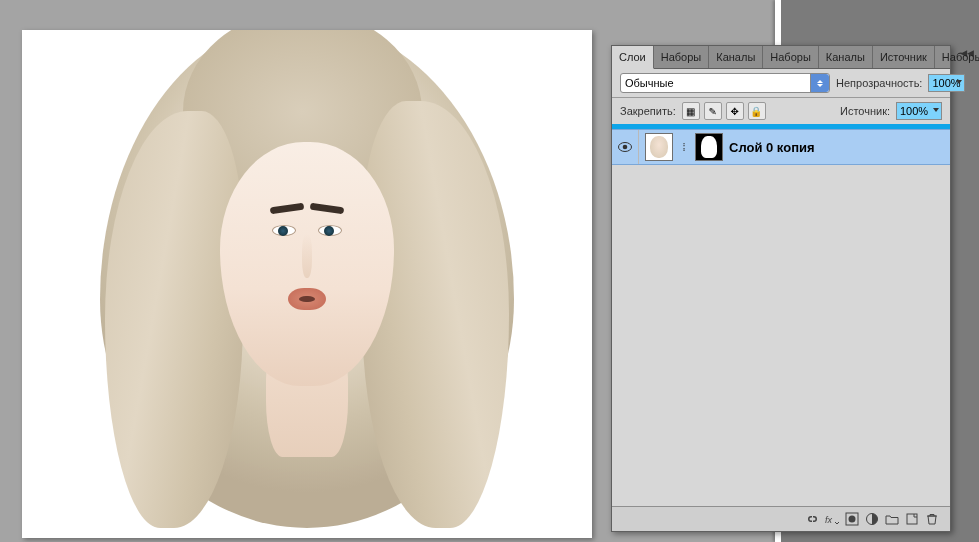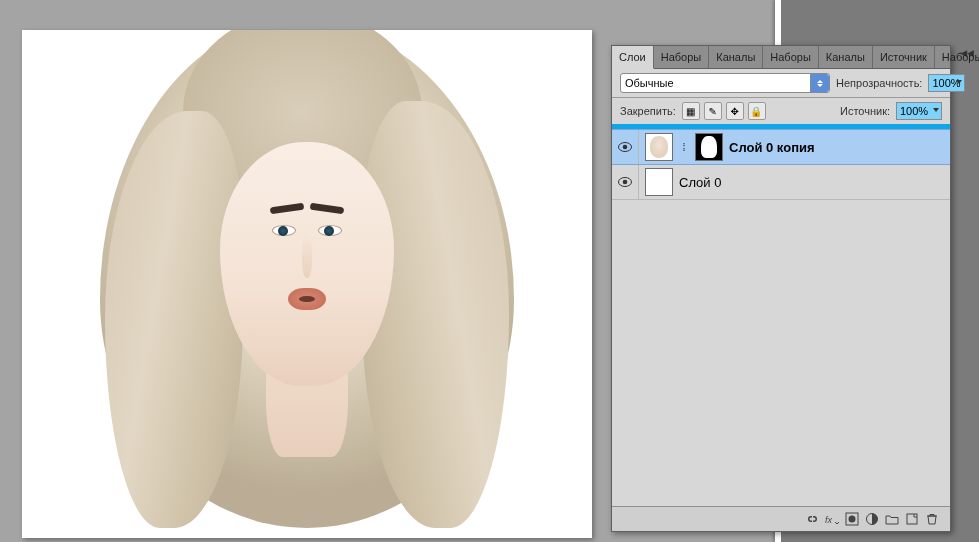--- a/index.html
+++ b/index.html
@@ -146,31 +146,20 @@
               <ellipse cx="7" cy="5" rx="6.5" ry="4.5" fill="none" stroke="#333" stroke-width="1"></ellipse>
               <circle cx="7" cy="5" r="2.3" fill="#333"></circle>
             </svg>
         </div>
         <div class="sep"></div>
         <div class="thumb face-t"></div>
         <div class="link-ic">⁞</div>
         <div class="thumb mask-t"></div>
         <span class="lname">Слой 0 копия</span>
       </div>
-      <div class="layer">
-        <div class="vis">
-          <svg viewBox="0 0 14 10">
-              <ellipse cx="7" cy="5" rx="6.5" ry="4.5" fill="none" stroke="#333" stroke-width="1"></ellipse>
-              <circle cx="7" cy="5" r="2.3" fill="#333"></circle>
-            </svg>
-        </div>
-        <div class="sep"></div>
-        <div class="thumb"></div>
-        <span class="lname">Слой 0</span>
-      </div>
     </div>
 
     <div class="panel-footer">
       <div class="ftr-ic">
           <svg viewBox="0 0 14 14">
             <path d="M3 7a3 3 0 013-3h1v1.5H6A1.5 1.5 0 006 8.5h1V10H6a3 3 0 01-3-3zm5-3h1a3 3 0 010 6H8V8.5h1A1.5 1.5 0 009 5.5H8V4z" fill="#444"></path>
           </svg>
         </div>
       <div class="ftr-ic">
           <svg viewBox="0 0 14 14">

